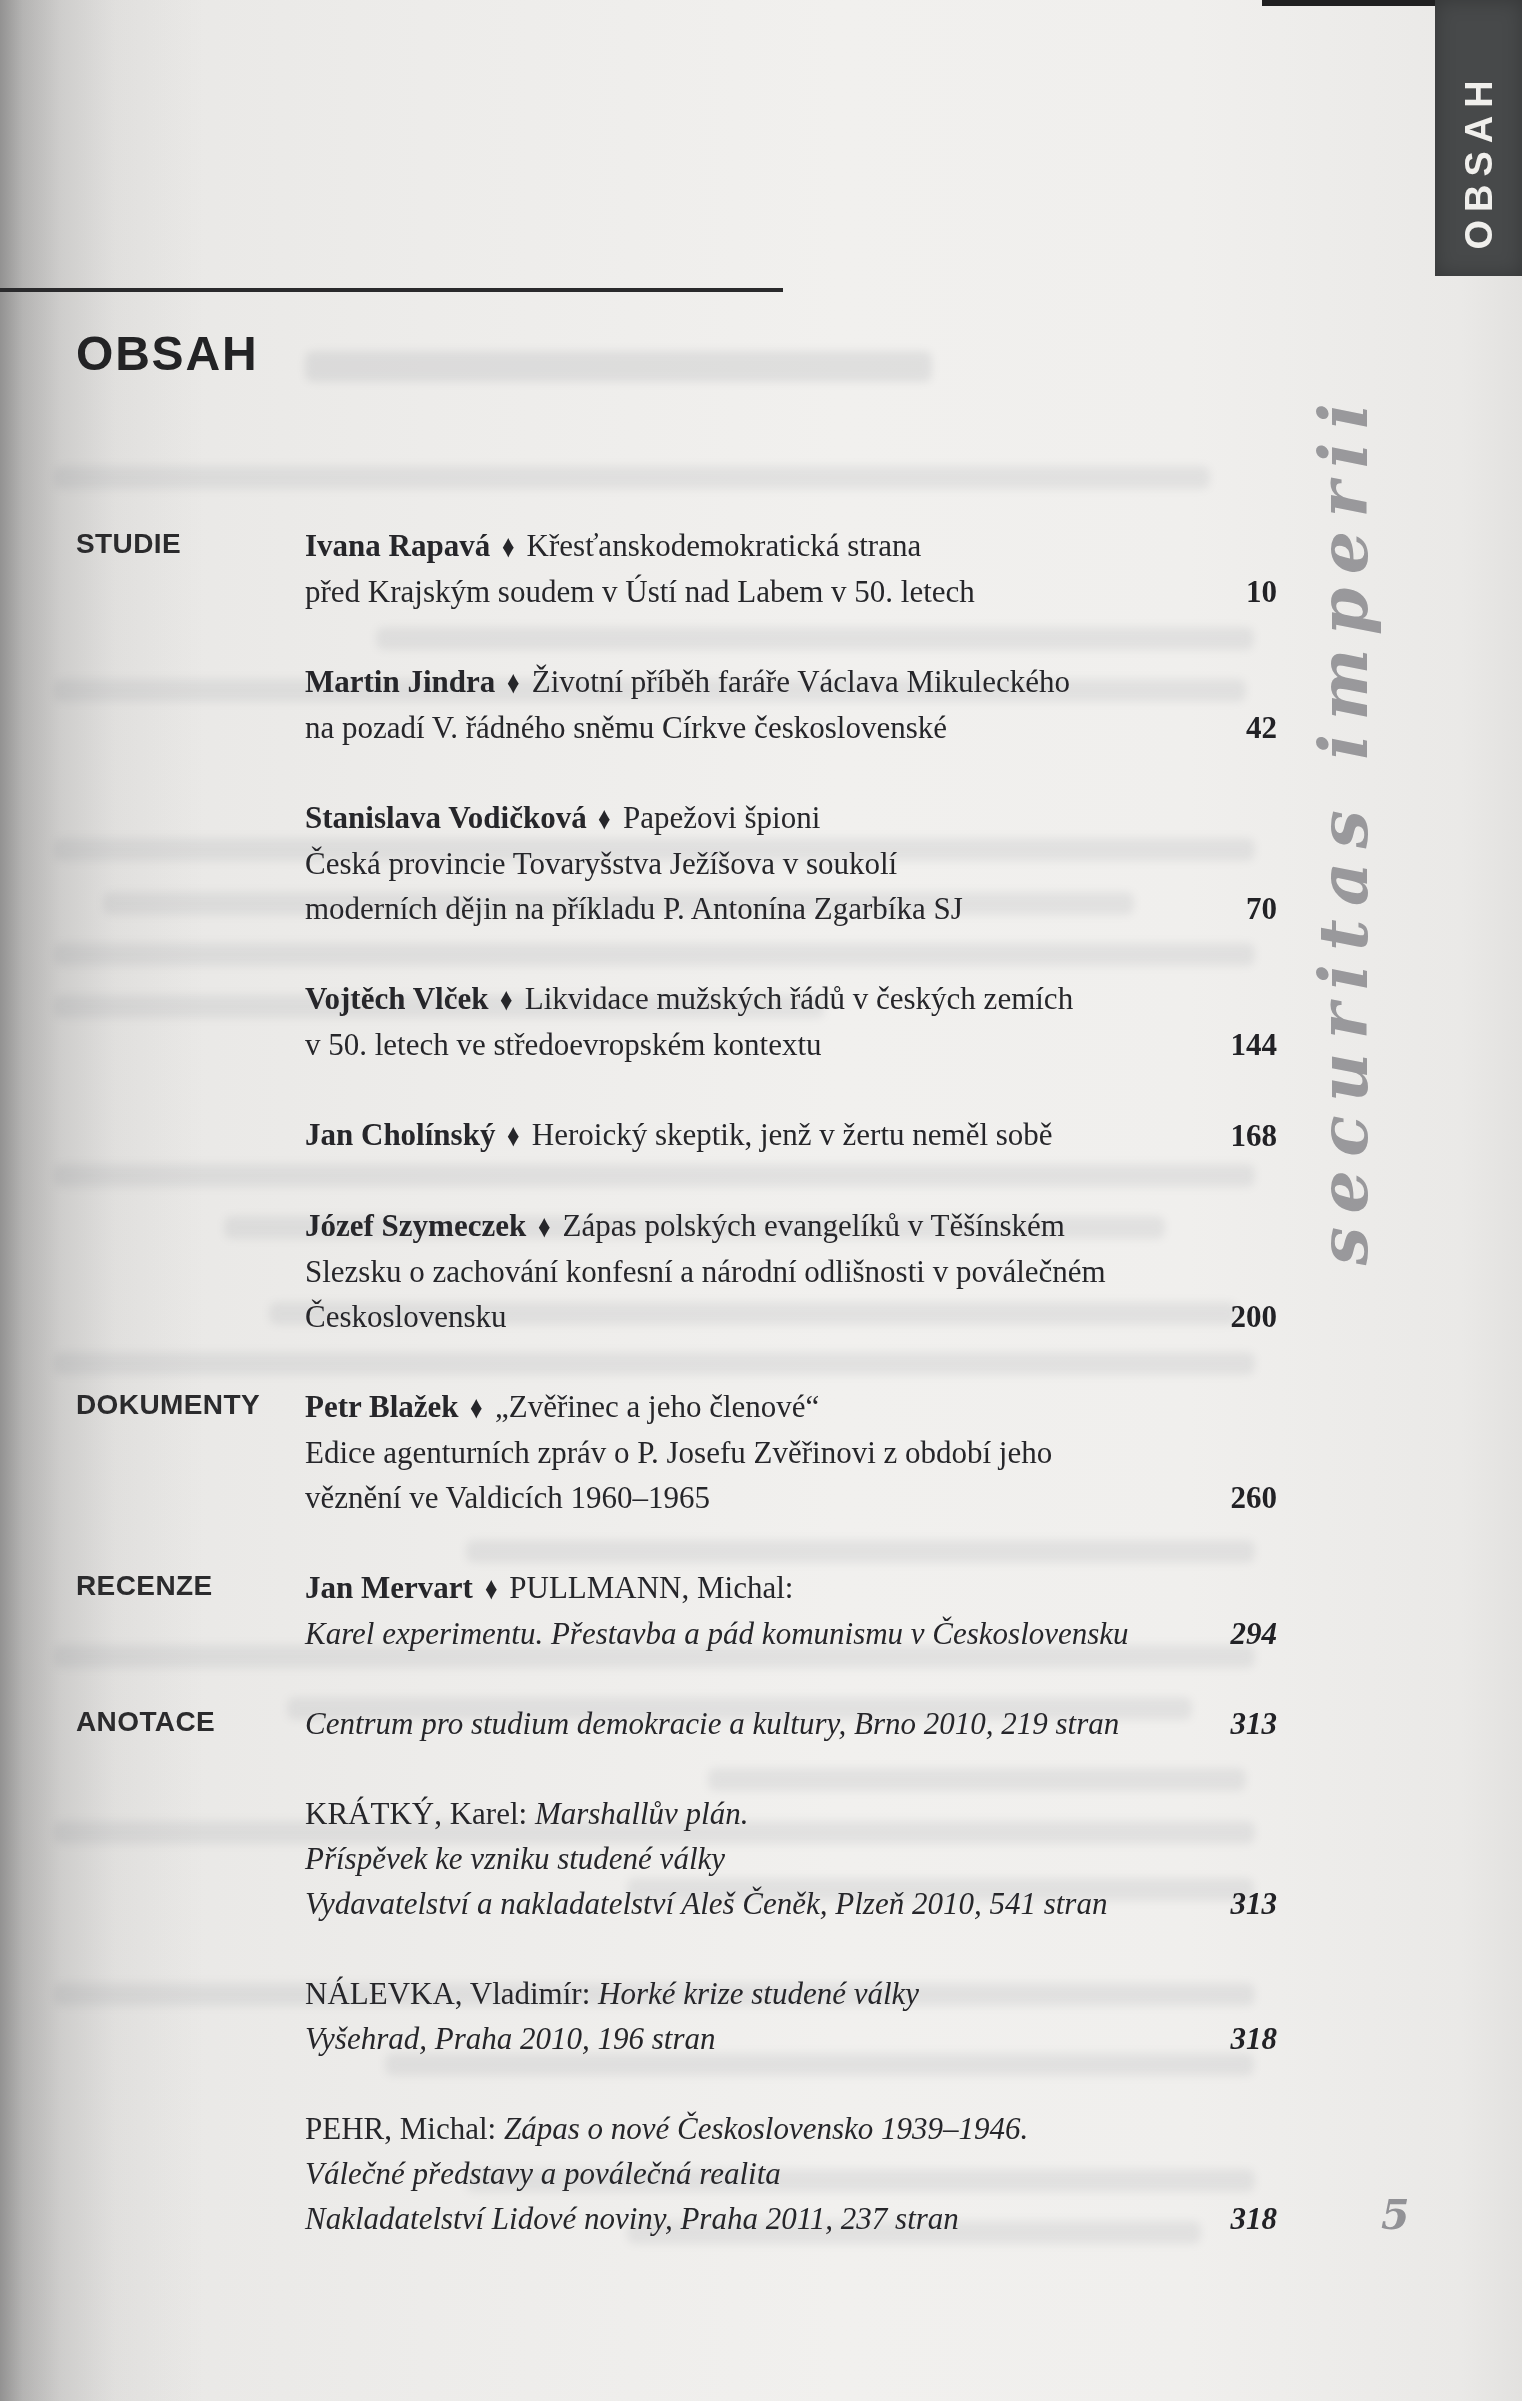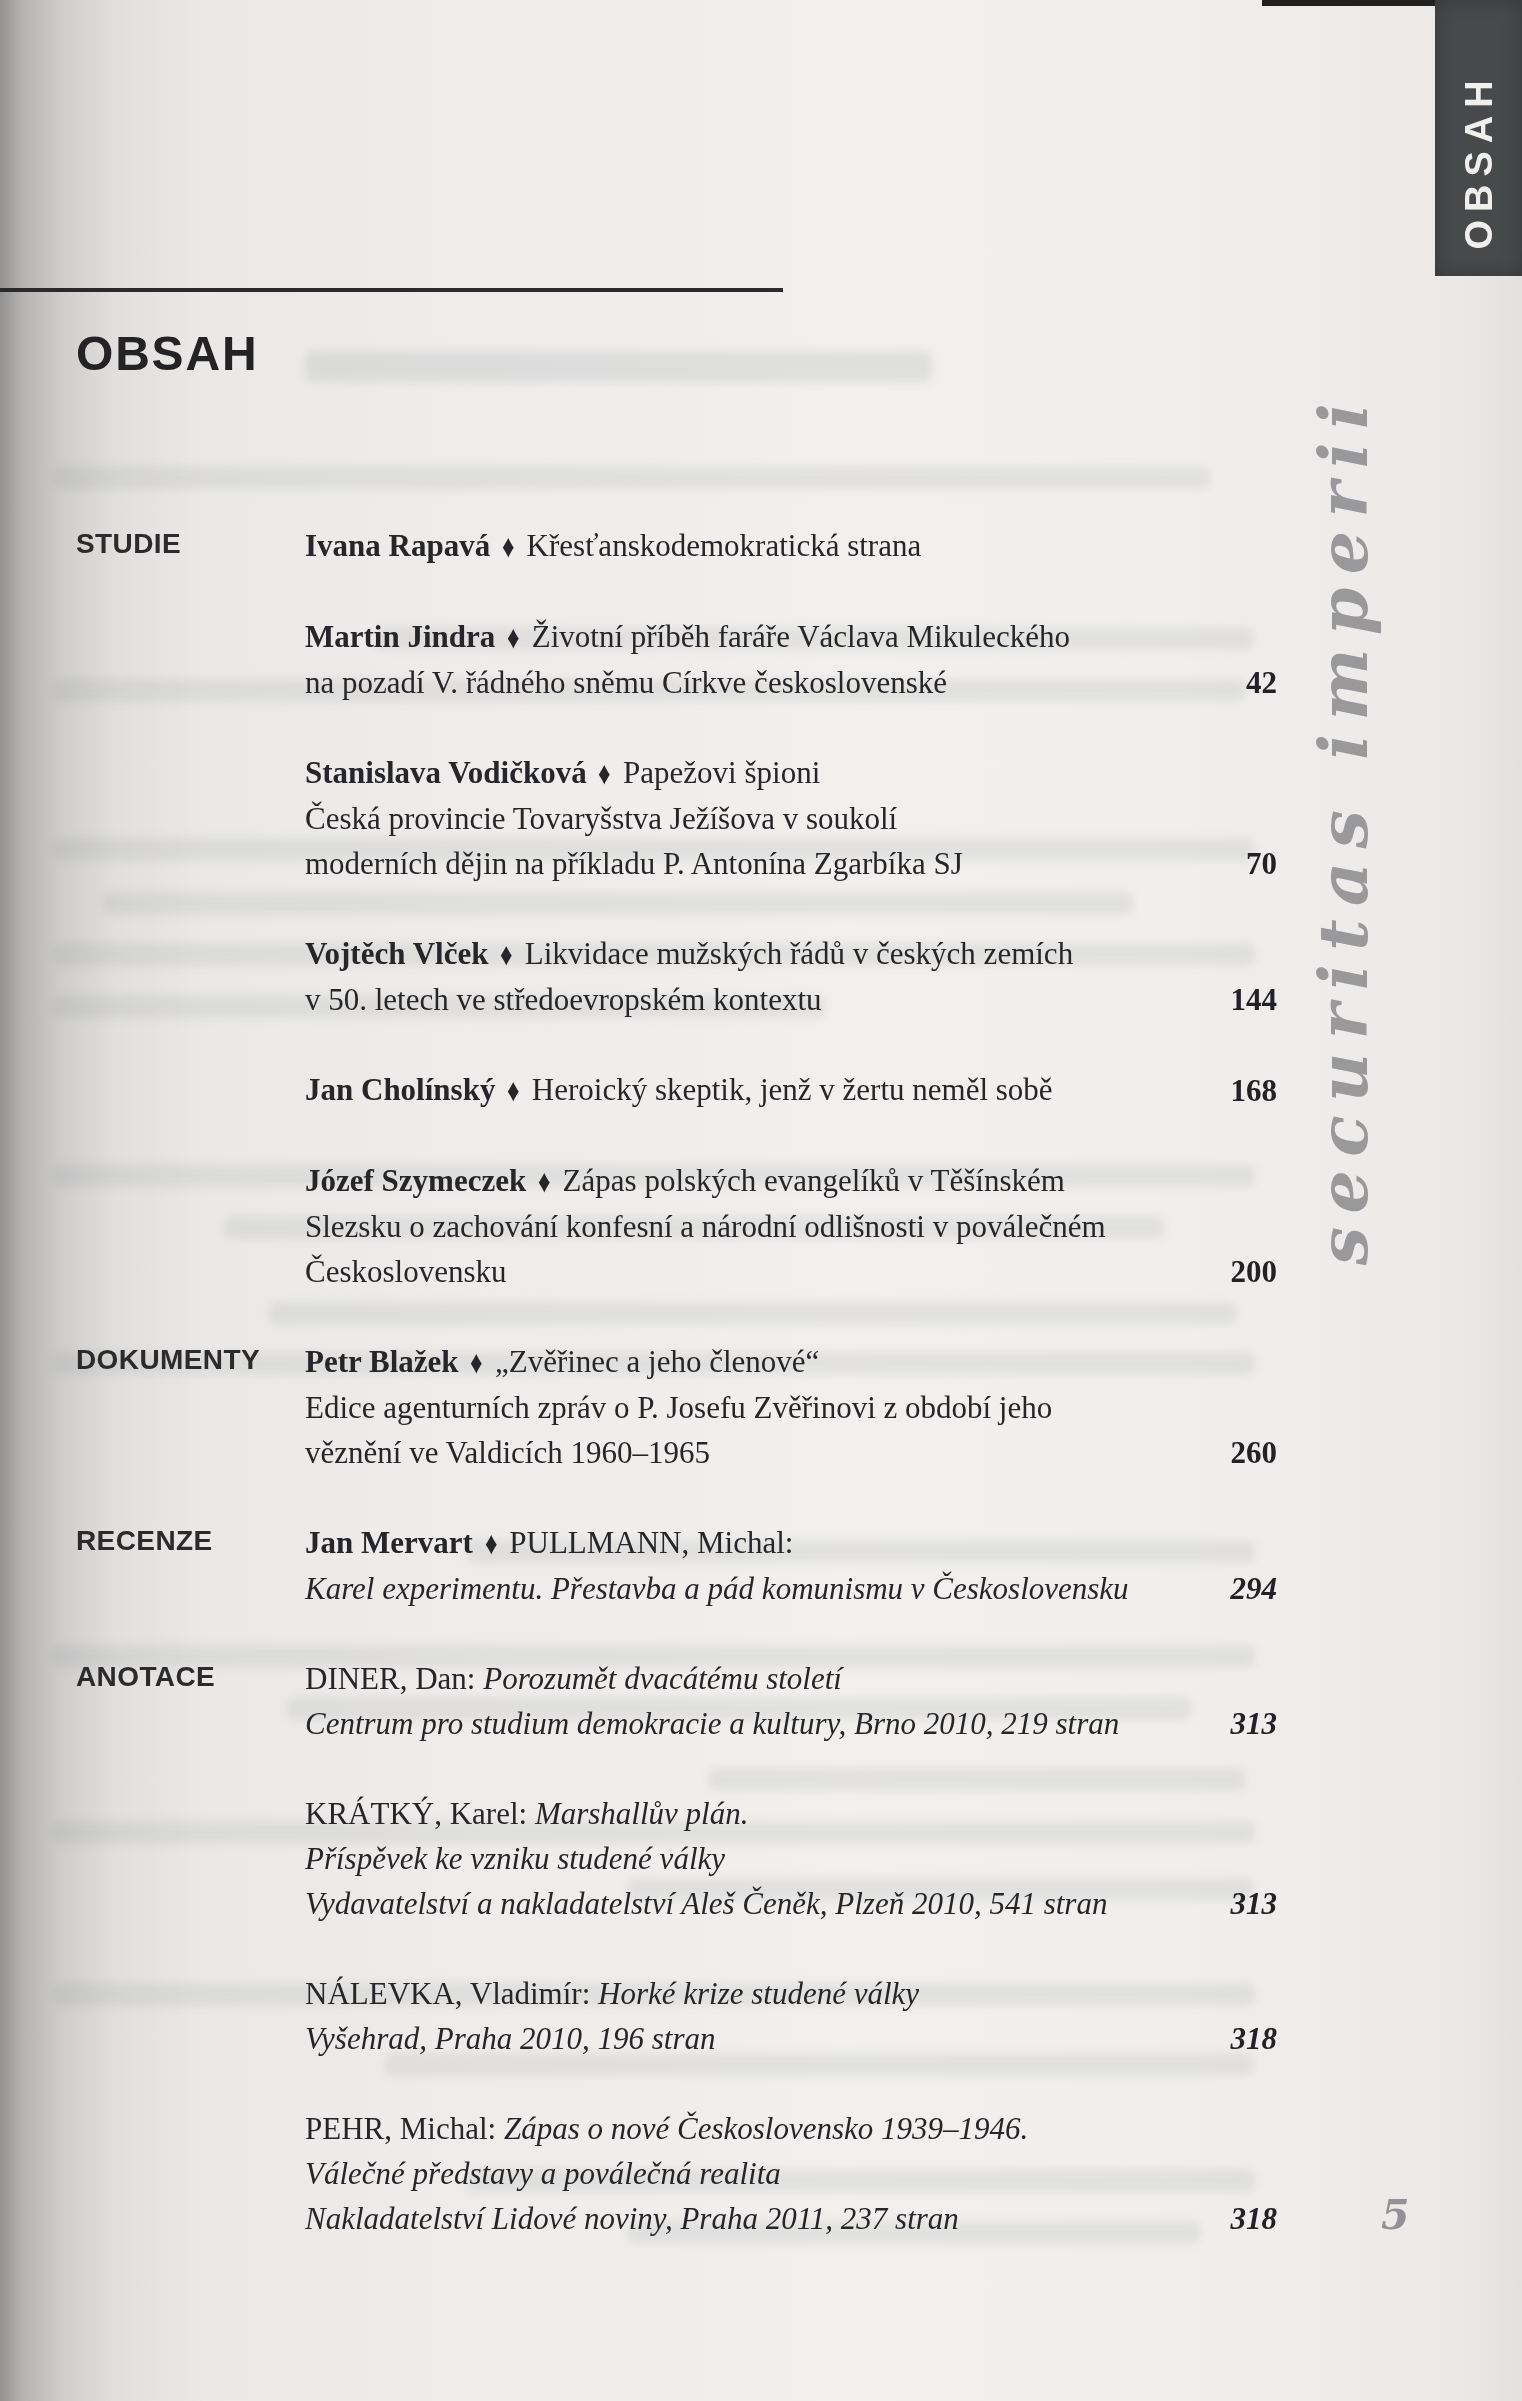--- a/index.html
+++ b/index.html
@@ -93,20 +93,21 @@
 
   <div class="rule"></div>
   <div class="title">OBSAH</div>
 
   <div class="toc">
 
     <div class="row">
       <div class="slabel">STUDIE</div>
       <div class="entry">
         <div class="line"><span class="au">Ivana Rapavá</span><span class="dia">♦</span><span>Křesťanskodemokratická strana</span></div>
+        <div class="line"><span>před Krajským soudem v Ústí nad Labem v 50. letech</span><span class="pg">10</span></div>
       </div>
     </div>
 
     <div class="row">
       <div class="slabel"></div>
       <div class="entry">
         <div class="line"><span class="au">Martin Jindra</span><span class="dia">♦</span><span>Životní příběh faráře Václava Mikuleckého</span></div>
         <div class="line"><span>na pozadí V. řádného sněmu Církve československé</span><span class="pg">42</span></div>
       </div>
     </div>
@@ -158,21 +159,20 @@
       <div class="slabel">RECENZE</div>
       <div class="entry">
         <div class="line"><span class="au">Jan Mervart</span><span class="dia">♦</span><span>PULLMANN, Michal:</span></div>
         <div class="line it"><span>Karel experimentu. Přestavba a pád komunismu v Československu</span><span class="pg">294</span></div>
       </div>
     </div>
 
     <div class="row">
       <div class="slabel">ANOTACE</div>
       <div class="entry">
-        <div class="line"><span>DINER, Dan: </span><span class="it">Porozumět dvacátému století</span></div>
         <div class="line it"><span>Centrum pro studium demokracie a kultury, Brno 2010, 219 stran</span><span class="pg">313</span></div>
       </div>
     </div>
 
     <div class="row">
       <div class="slabel"></div>
       <div class="entry">
         <div class="line"><span>KRÁTKÝ, Karel: </span><span class="it">Marshallův plán.</span></div>
         <div class="line it"><span>Příspěvek ke vzniku studené války</span></div>
         <div class="line it"><span>Vydavatelství a nakladatelství Aleš Čeněk, Plzeň 2010, 541 stran</span><span class="pg">313</span></div>

